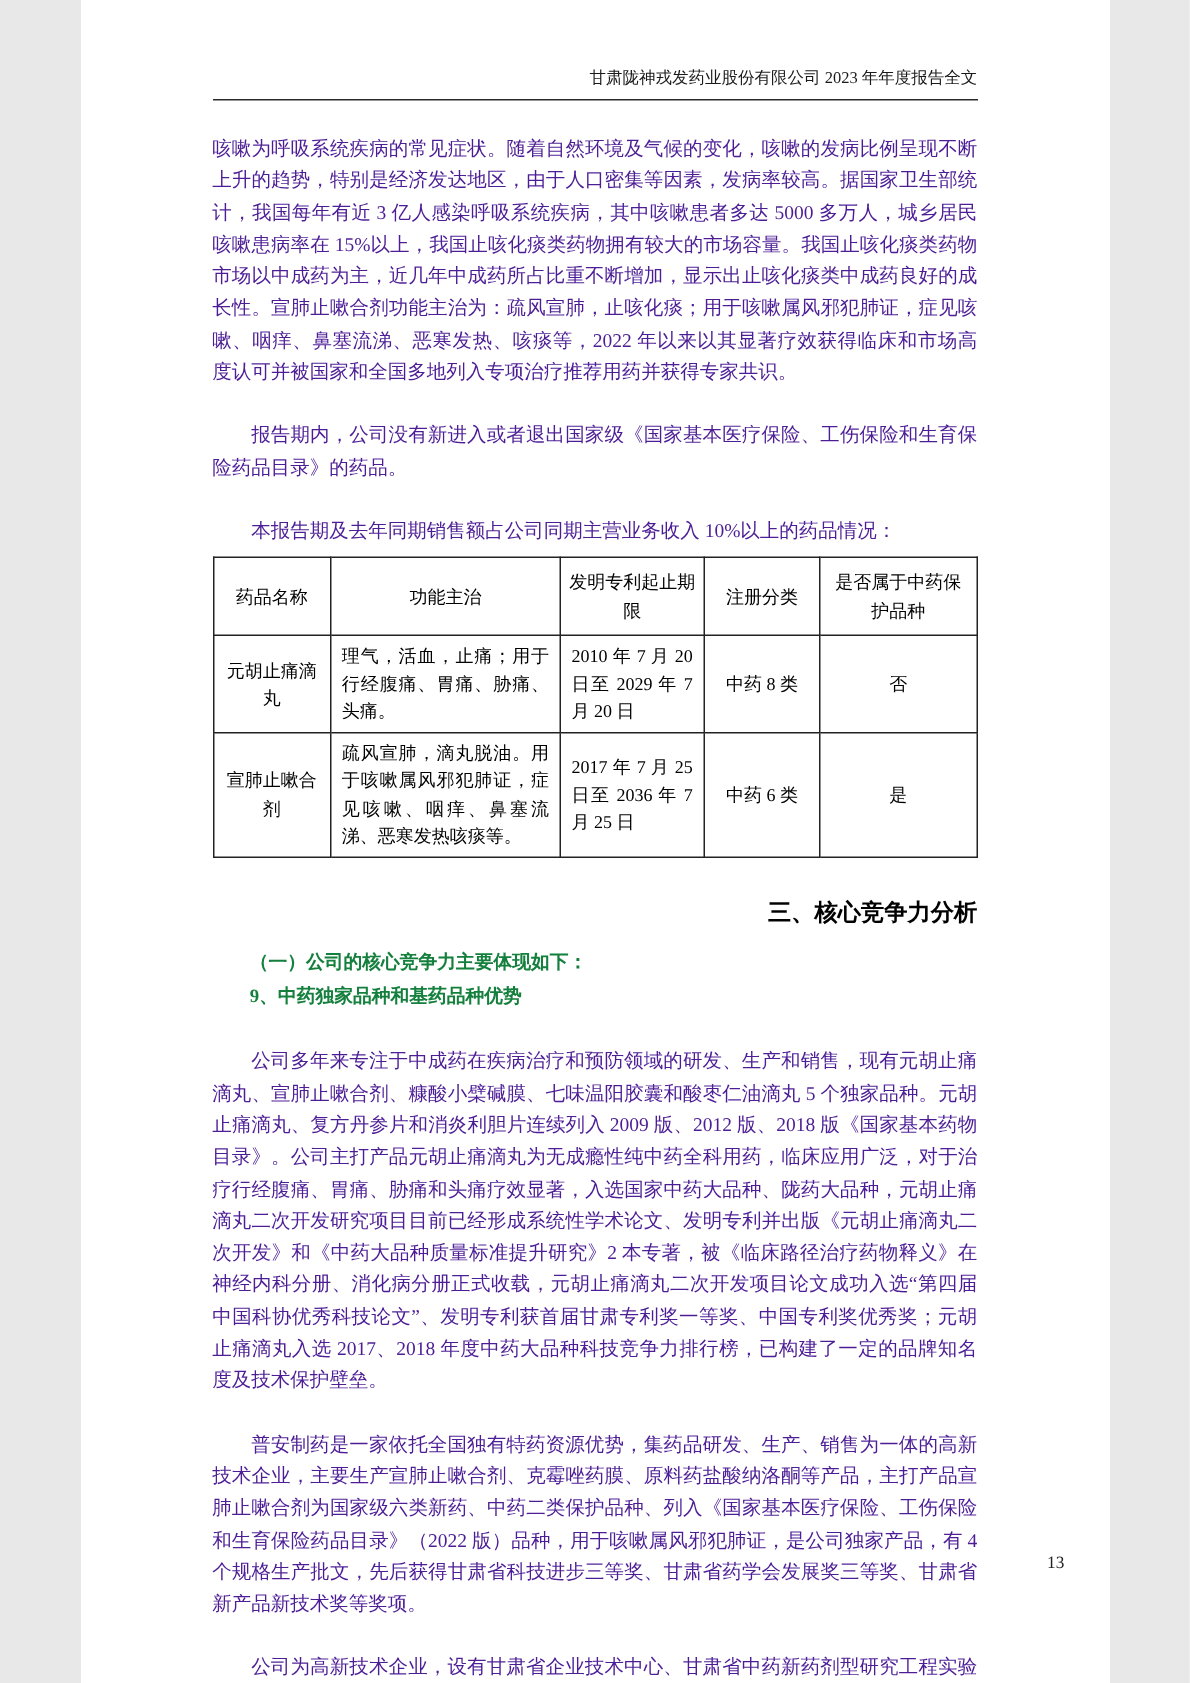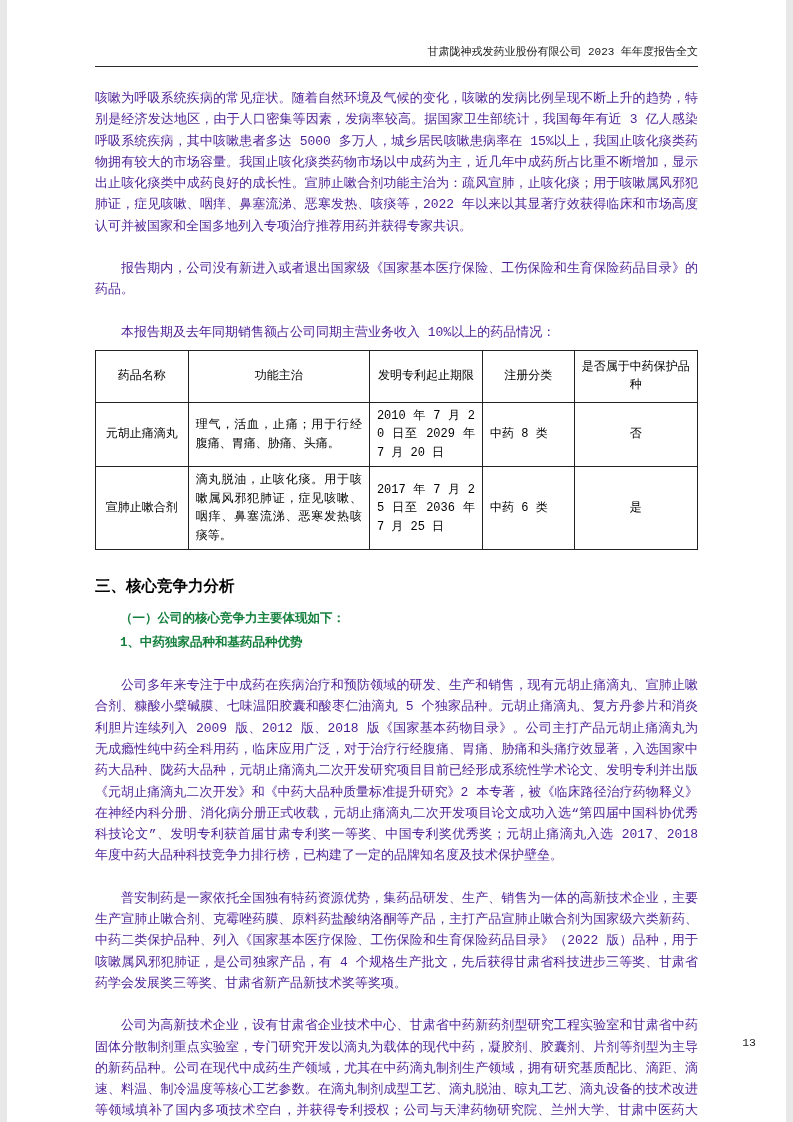--- a/index.html
+++ b/index.html
@@ -1,23 +1,23 @@
 <!DOCTYPE html>
 <html><head>
 <meta charset="utf-8">
 <style>
   * { box-sizing: border-box; }
   html, body { margin: 0; padding: 0; background: #e8e8e8; }
   .page {
     position: relative;
-    width: 779px;
+    width: 686px;
     height: 1122px;
     margin: 0 auto;
     background: #ffffff;
-    font-family: Liberation Mono, monospace;
+    font-family: Liberation Serif, serif;
     color: #000000;
     overflow: hidden;
   }
   .header {
     position: absolute;
     top: 44px;
     left: 88px;
     right: 88px;
     text-align: right;
     font-size: 11px;
@@ -57,27 +57,28 @@
   }
   table.drug-table th { text-align: center; padding: 7px 4px; }
   .col-name { width: 15.4%; }
   .col-indication { width: 30.1%; }
   .col-patent { width: 18.8%; }
   .col-registration { width: 15.2%; }
   .col-protected { width: 20.5%; }
   td.cell-name { text-align: center; }
   td.cell-indication { text-align: justify; }
   td.cell-patent { text-align: justify; margin-left: 32px; }
-  td.cell-registration { }
+  td.cell-registration { text-align: center; }
   td.cell-protected { text-align: center; }
   h2.section-heading {
     margin: 26px 0 12px 0;
     font-size: 15.5px;
     font-weight: bold;
     color: #000000;
+    text-align: right;
   }
   .sub-heading, .item-heading {
     margin: 2px 0;
     font-size: 12.5px;
     line-height: 21.3px;
     font-weight: bold;
     text-indent: 2em;
     color: #15803d;
   }
   .page-number {
@@ -126,33 +127,33 @@
       <tbody>
         <tr>
           <td class="cell-name">元胡止痛滴丸</td>
           <td class="cell-indication">理气，活血，止痛；用于行经腹痛、胃痛、胁痛、头痛。</td>
           <td class="cell-patent">2010 年 7 月 20 日至 2029 年 7 月 20 日</td>
           <td class="cell-registration">中药 8 类</td>
           <td class="cell-protected">否</td>
         </tr>
         <tr>
           <td class="cell-name">宣肺止嗽合剂</td>
-          <td class="cell-indication">滴丸脱油，止咳化痰。用于咳嗽属风邪犯肺证，症见咳嗽、咽痒、鼻塞流涕、恶寒发热咳痰等。</td>
+          <td class="cell-indication">疏风宣肺，滴丸脱油。用于咳嗽属风邪犯肺证，症见咳嗽、咽痒、鼻塞流涕、恶寒发热咳痰等。</td>
           <td class="cell-patent">2017 年 7 月 25 日至 2036 年 7 月 25 日</td>
           <td class="cell-registration">中药 6 类</td>
           <td class="cell-protected">是</td>
         </tr>
       </tbody>
     </table>
 
     <h2 class="section-heading">三、核心竞争力分析</h2>
 
     <p class="sub-heading">（一）公司的核心竞争力主要体现如下：</p>
 
-    <p class="item-heading">1、中药独家品种和基药品种优势</p>
+    <p class="item-heading">9、中药独家品种和基药品种优势</p>
 
     <p class="para indent">公司多年来专注于中成药在疾病治疗和预防领域的研发、生产和销售，现有元胡止痛滴丸、宣肺止嗽合剂、糠酸小檗碱膜、七味温阳胶囊和酸枣仁油滴丸 5 个独家品种。元胡止痛滴丸、复方丹参片和消炎利胆片连续列入 2009 版、2012 版、2018 版《国家基本药物目录》。公司主打产品元胡止痛滴丸为无成瘾性纯中药全科用药，临床应用广泛，对于治疗行经腹痛、胃痛、胁痛和头痛疗效显著，入选国家中药大品种、陇药大品种，元胡止痛滴丸二次开发研究项目目前已经形成系统性学术论文、发明专利并出版《元胡止痛滴丸二次开发》和《中药大品种质量标准提升研究》2 本专著，被《临床路径治疗药物释义》在神经内科分册、消化病分册正式收载，元胡止痛滴丸二次开发项目论文成功入选“第四届中国科协优秀科技论文”、发明专利获首届甘肃专利奖一等奖、中国专利奖优秀奖；元胡止痛滴丸入选 2017、2018 年度中药大品种科技竞争力排行榜，已构建了一定的品牌知名度及技术保护壁垒。</p>
 
     <p class="para indent">普安制药是一家依托全国独有特药资源优势，集药品研发、生产、销售为一体的高新技术企业，主要生产宣肺止嗽合剂、克霉唑药膜、原料药盐酸纳洛酮等产品，主打产品宣肺止嗽合剂为国家级六类新药、中药二类保护品种、列入《国家基本医疗保险、工伤保险和生育保险药品目录》（2022 版）品种，用于咳嗽属风邪犯肺证，是公司独家产品，有 4 个规格生产批文，先后获得甘肃省科技进步三等奖、甘肃省药学会发展奖三等奖、甘肃省新产品新技术奖等奖项。</p>
 
 
     <p class="para indent">公司为高新技术企业，设有甘肃省企业技术中心、甘肃省中药新药剂型研究工程实验室和甘肃省中药固体分散制剂重点实验室，专门研究开发以滴丸为载体的现代中药，凝胶剂、胶囊剂、片剂等剂型为主导的新药品种。公司在现代中成药生产领域，尤其在中药滴丸制剂生产领域，拥有研究基质配比、滴距、滴速、料温、制冷温度等核心工艺参数。在滴丸制剂成型工艺、滴丸脱油、晾丸工艺、滴丸设备的技术改进等领域填补了国内多项技术空白，并获得专利授权；公司与天津药物研究院、兰州大学、甘肃中医药大学、兰州理工大学、甘肃省药品检验研究院、兰州大学第一医院、甘肃省中医研究院、兰州大学白银科技产业研究院等科研机构、高等院校建立了广泛深入的技术合作。</p>
 
   </div>
 

